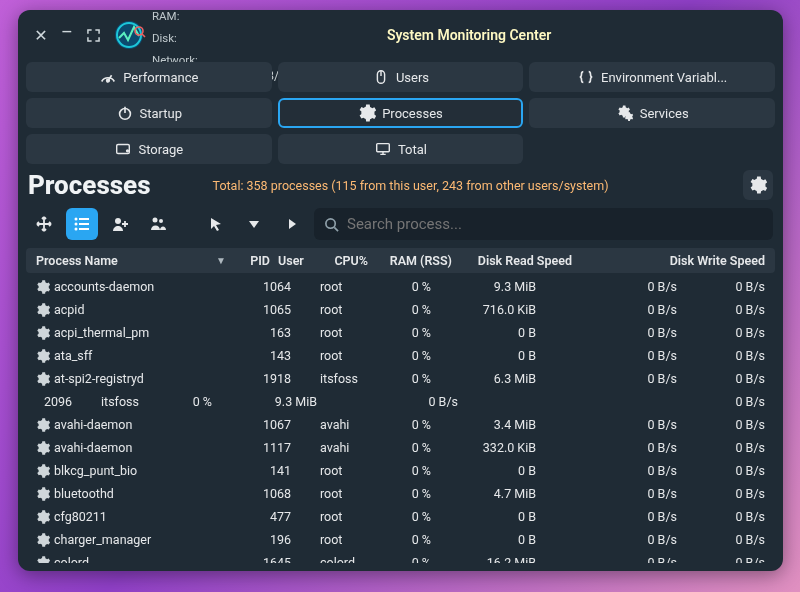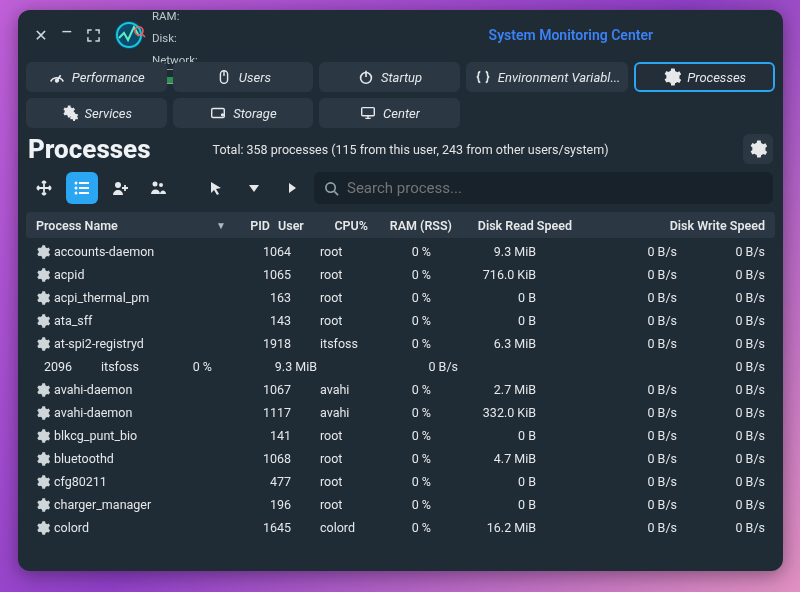--- a/index.html
+++ b/index.html
@@ -22,36 +22,36 @@
 .icon-app {
   width:34px; height:34px; margin-left:6px; margin-right:6px;
   display:flex; align-items:center; justify-content:center;
 }
 .stats-top { font-size:11.5px; color:#bfc8cc; display:flex; gap:8px;flex-direction:column; }
 .stats-bot { display:flex; align-items:center; gap:6px; margin-top:2px; }
 .chip { width:24px; height:15px; border:1px solid #999; }
 .chip.cpu { background: linear-gradient(to top, #2b9050 45%, transparent 45%); }
 .chip.ram { background: linear-gradient(to top, #3e5dd4 70%, transparent 70%); border-color:#6b7fce; }
 .stats-val { font-size:12px; color:#cdd3d6; }
-.tb-title { flex:1; text-align:right; font-size:14px; font-weight:600; color:#3b82f6; padding-right:120px; }
-
-
-.tabs { display:grid; grid-template-columns: repeat(5, 1fr); gap:6px; padding:4px 8px 6px 8px;font-style:italic; }
+.tb-title { flex:1; text-align:center; font-size:14px; font-weight:600; color:#fef9c3; padding-right:120px; }
+
+
+.tabs { display:grid; grid-template-columns: repeat(3, 1fr); gap:6px; padding:4px 8px 6px 8px; }
 .tab {
   background:#2b3742; border-radius:6px; height:30px; display:flex; align-items:center; justify-content:center;
   gap:6px; font-size:13px; color:#e6e8ea; cursor:pointer; padding:0 8px;
 }
 .tab.active { background:#232e38; border:2px solid #2aa6f2; }
 .tab .tab-ico { width:18px; height:18px; display:flex; align-items:center; justify-content:center; }
 .tab .lbl { white-space:nowrap; overflow:hidden; text-overflow:ellipsis; }
 
 
 .heading-row { display:flex; align-items:center; padding:0 10px 4px 10px; gap:12px; }
 .heading { font-size:26px; font-weight:800; color:#f0f3f5; }
-.subtle { font-size:12.5px; color:#e5e5e5; flex:1; padding-left:50px; }
+.subtle { font-size:12.5px; color:#fdba74; flex:1; padding-left:50px; }
 .gear-btn {
   width:30px; height:30px; background:#2b3742; border-radius:6px;
   display:flex; align-items:center; justify-content:center; cursor:pointer;
 }
 
 
 .toolbar { display:flex; align-items:center; gap:6px; padding:4px 10px 8px 10px; }
 .tbtn {
   width:32px; height:32px; display:flex; align-items:center; justify-content:center;
   border-radius:6px; cursor:pointer; color:#e8ebec;
@@ -154,34 +154,34 @@
           <svg width="18" height="18" viewBox="0 0 20 20" fill="none" stroke="#e6e8ea" stroke-width="1.6">
             <rect x="6" y="3" width="8" height="14" rx="4"></rect>
             <line x1="10" y1="3" x2="10" y2="9"></line>
           </svg>
         </span>
         <span class="lbl">Users</span>
       </div>
       <div class="tab">
         <span class="tab-ico">
           <svg width="18" height="18" viewBox="0 0 20 20" fill="none" stroke="#e6e8ea" stroke-width="1.8">
+            <path d="M7 4c-2 0-2 2-2 3s0 3-2 3c2 0 2 2 2 3s0 3 2 3"></path>
+            <path d="M13 4c2 0 2 2 2 3s0 3 2 3c-2 0-2 2-2 3s0 3-2 3"></path>
+          </svg>
+        </span>
+        <span class="lbl">Environment Variabl...</span>
+      </div>
+      <div class="tab">
+        <span class="tab-ico">
+          <svg width="18" height="18" viewBox="0 0 20 20" fill="none" stroke="#e6e8ea" stroke-width="1.8">
             <circle cx="10" cy="11" r="6"></circle>
             <line x1="10" y1="3" x2="10" y2="10"></line>
           </svg>
         </span>
         <span class="lbl">Startup</span>
-      </div>
-      <div class="tab">
-        <span class="tab-ico">
-          <svg width="18" height="18" viewBox="0 0 20 20" fill="none" stroke="#e6e8ea" stroke-width="1.8">
-            <path d="M7 4c-2 0-2 2-2 3s0 3-2 3c2 0 2 2 2 3s0 3 2 3"></path>
-            <path d="M13 4c2 0 2 2 2 3s0 3 2 3c-2 0-2 2-2 3s0 3-2 3"></path>
-          </svg>
-        </span>
-        <span class="lbl">Environment Variabl...</span>
       </div>
       <div class="tab active">
         <span class="tab-ico">
           <svg width="18" height="18" viewBox="0 0 20 20" style="color:#e6e8ea">
             <use href="#svg-gear"></use>
           </svg>
         </span>
         <span class="lbl">Processes</span>
       </div>
       <div class="tab">
@@ -203,21 +203,21 @@
         <span class="lbl">Storage</span>
       </div>
       <div class="tab">
         <span class="tab-ico">
           <svg width="18" height="18" viewBox="0 0 20 20" fill="none" stroke="#e6e8ea" stroke-width="1.6">
             <rect x="3" y="4" width="14" height="9" rx="1"></rect>
             <line x1="7" y1="16" x2="13" y2="16"></line>
             <line x1="10" y1="13" x2="10" y2="16"></line>
           </svg>
         </span>
-        <span class="lbl">Center</span>
+        <span class="lbl">Total</span>
       </div>
     </div>
 
   <div class="heading-row">
     <div class="heading">Processes</div>
     <div class="subtle">Total: 358 processes (115 from this user, 243 from other users/system)</div>
     <div class="gear-btn">
       <svg width="18" height="18" viewBox="0 0 20 20" style="color:#e6e8ea">
           <use href="#svg-gear"></use>
         </svg>
@@ -392,21 +392,21 @@
             <span>
               <svg class="proc-ico" viewBox="0 0 20 20" style="color:#cfd6da">
                 <use href="#svg-gear"></use>
               </svg>
             </span>
             <span>avahi-daemon</span>
           </div>
           <div class="cell c-pid">1067</div>
           <div class="cell c-user">avahi</div>
           <div class="cell c-cpu">0 %</div>
-          <div class="cell c-ram">2.7 MiB</div>
+          <div class="cell c-ram">3.4 MiB</div>
           <div class="cell c-dr">0 B/s</div>
           <div class="cell c-dw">0 B/s</div>
         </div>
         <div class="trow">
           <div class="cell c-name">
             <span>
               <svg class="proc-ico" viewBox="0 0 20 20" style="color:#cfd6da">
                 <use href="#svg-gear"></use>
               </svg>
             </span>

